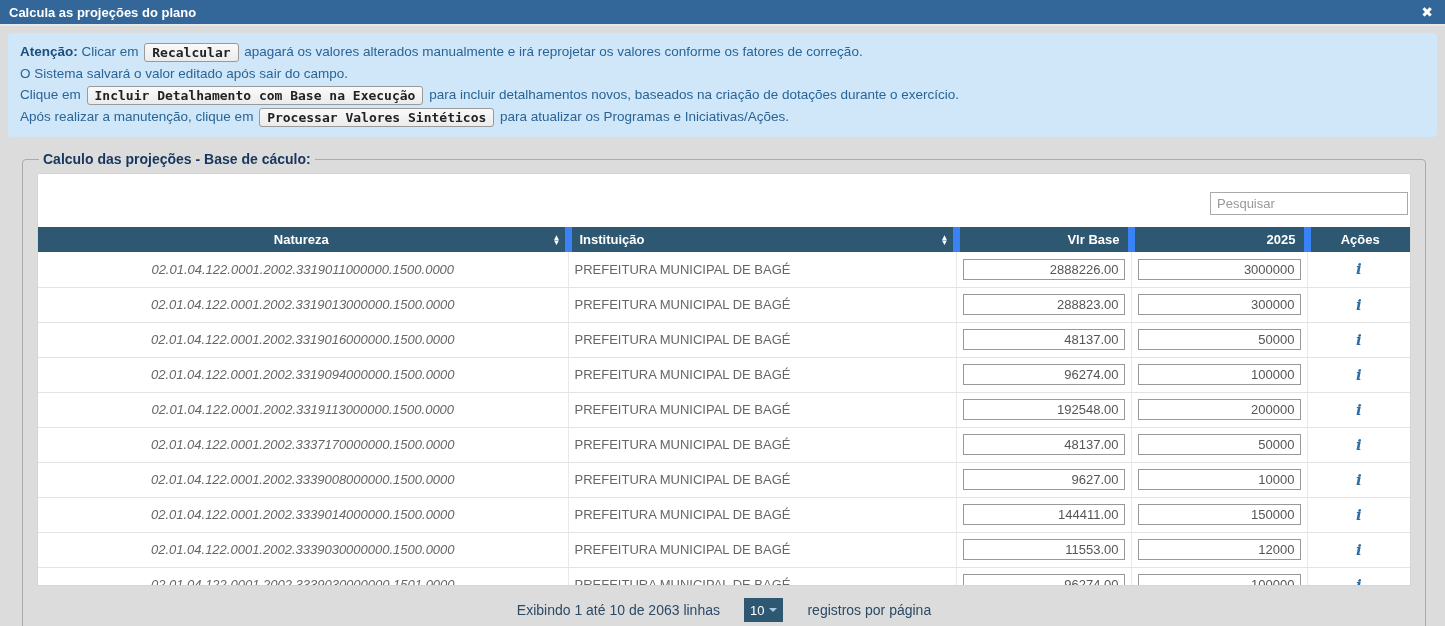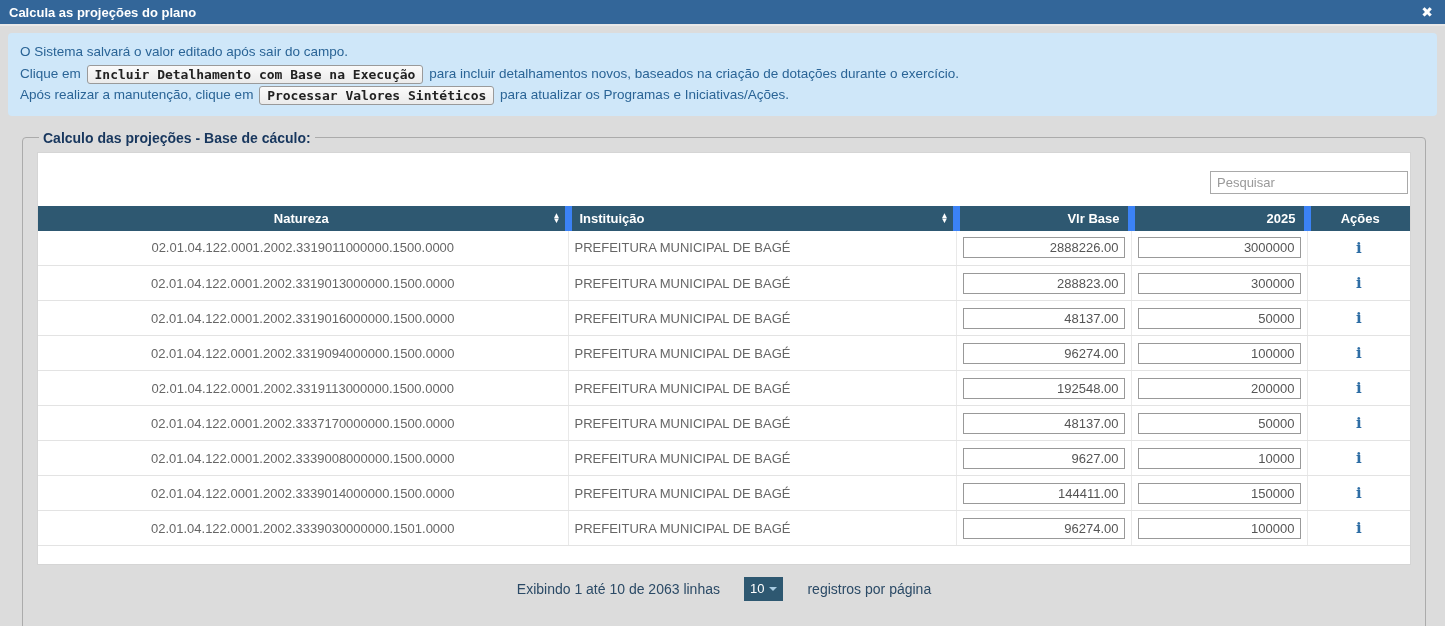--- a/index.html
+++ b/index.html
@@ -125,21 +125,21 @@
   table.grid td {
     border-bottom: 1px solid #e3e3e3;
     border-left: 1px solid #e9e9e9;
     height: 35px;
     padding: 2px 6px;
     color: #666;
     font-size: 13px;
     background: #fff;
   }
   table.grid td:first-child { border-left: none; }
-  td.td-center { text-align: center; }
+  td.td-center { text-align: center; font-style: italic; }
   td.td-left   { text-align: left; padding-left: 9px; }
   td.td-input  { text-align: right; }
   td.td-input input {
     width: 100%;
     height: 21px;
     border: 1px solid #999;
     padding: 1px 5px;
     text-align: right;
     font-family: "Liberation Sans", sans-serif;
     font-size: 13px;
@@ -187,20 +187,23 @@
 </style>
 </head>
 <body>
 
 <div class="titlebar">
   <span class="title">Calcula as projeções do plano</span>
   <span class="close">✖</span>
 </div>
 
 <div class="notice">
+  <div>
+    <b>Atenção:</b><span> Clicar em </span><span class="kbd">Recalcular</span><span> apagará os valores alterados manualmente e irá reprojetar os valores conforme os fatores de correção.</span>
+  </div>
   <div>O Sistema salvará o valor editado após sair do campo.</div>
   <div>
     <span>Clique em </span><span class="kbd">Incluir Detalhamento com Base na Execução</span><span> para incluir detalhamentos novos, baseados na criação de dotações durante o exercício.</span>
   </div>
   <div>
     <span>Após realizar a manutenção, clique em </span><span class="kbd">Processar Valores Sintéticos</span><span> para atualizar os Programas e Iniciativas/Ações.</span>
   </div>
 </div>
 
 <fieldset class="calc">
@@ -297,20 +300,27 @@
           <td class="td-center"><span class="info-icon">i</span></td>
         </tr>
         <tr>
           <td class="td-center">02.01.04.122.0001.2002.3339014000000.1500.0000</td>
           <td class="td-left">PREFEITURA MUNICIPAL DE BAGÉ</td>
           <td class="td-input"><input value="144411.00" style=""></td>
           <td class="td-input"><input value="150000" style=""></td>
           <td class="td-center"><span class="info-icon">i</span></td>
         </tr>
         <tr>
+          <td class="td-center">02.01.04.122.0001.2002.3339030000000.1500.0000</td>
+          <td class="td-left">PREFEITURA MUNICIPAL DE BAGÉ</td>
+          <td class="td-input"><input value="11553.00" style=""></td>
+          <td class="td-input"><input value="12000" style=""></td>
+          <td class="td-center"><span class="info-icon">i</span></td>
+        </tr>
+        <tr>
           <td class="td-center">02.01.04.122.0001.2002.3339030000000.1501.0000</td>
           <td class="td-left">PREFEITURA MUNICIPAL DE BAGÉ</td>
           <td class="td-input"><input value="96274.00" style=""></td>
           <td class="td-input"><input value="100000" style=""></td>
           <td class="td-center"><span class="info-icon">i</span></td>
         </tr>
       </tbody>
     </table>
   </div>
 

